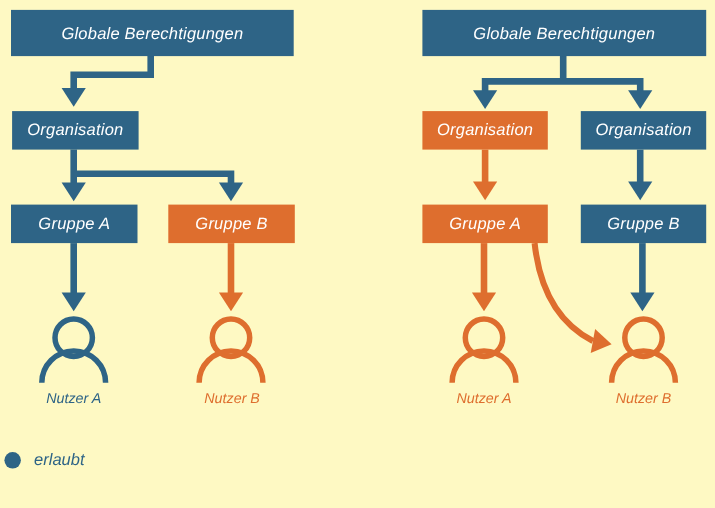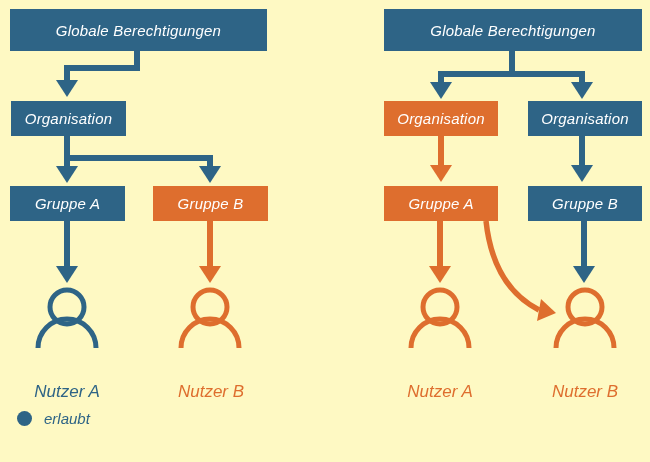--- a/index.html
+++ b/index.html
@@ -10,28 +10,28 @@
   .box {
     position:absolute; display:flex; align-items:center; justify-content:center;
     color:#fff; font-size:15px; letter-spacing:0.2px; white-space:nowrap;
   }
   .bg-allowed   { background:var(--allowed); }
   .bg-forbidden { background:var(--forbidden); }
   .txt-allowed   { color:var(--allowed); }
   .txt-forbidden { color:var(--forbidden); }
   .ulabel {
     position:absolute; top:354px; transform:translateX(-50%);
-    font-size:17px; white-space:nowrap;margin-top:28px;
+    font-size:13px; white-space:nowrap;
   }
   .s-allowed   { stroke:var(--allowed); }
   .s-forbidden { stroke:var(--forbidden); }
   .f-allowed   { fill:var(--allowed); }
   .f-forbidden { fill:var(--forbidden); }
   .legend-row {
-    position:absolute; left:17px; display:flex; align-items:center; font-size:15px;text-align:right;
+    position:absolute; left:4px; display:flex; align-items:center; font-size:15px;text-align:right;
   }
   .dot { width:15px; height:15px; border-radius:50%; margin-right:12px; flex:0 0 auto; }
 </style>
 </head>
 <body>
 
 <div class="canvas">
 
   <svg class="overlay" width="650" height="462" viewBox="0 0 650 462" fill="none" stroke-linecap="butt" stroke-linejoin="miter">
 

